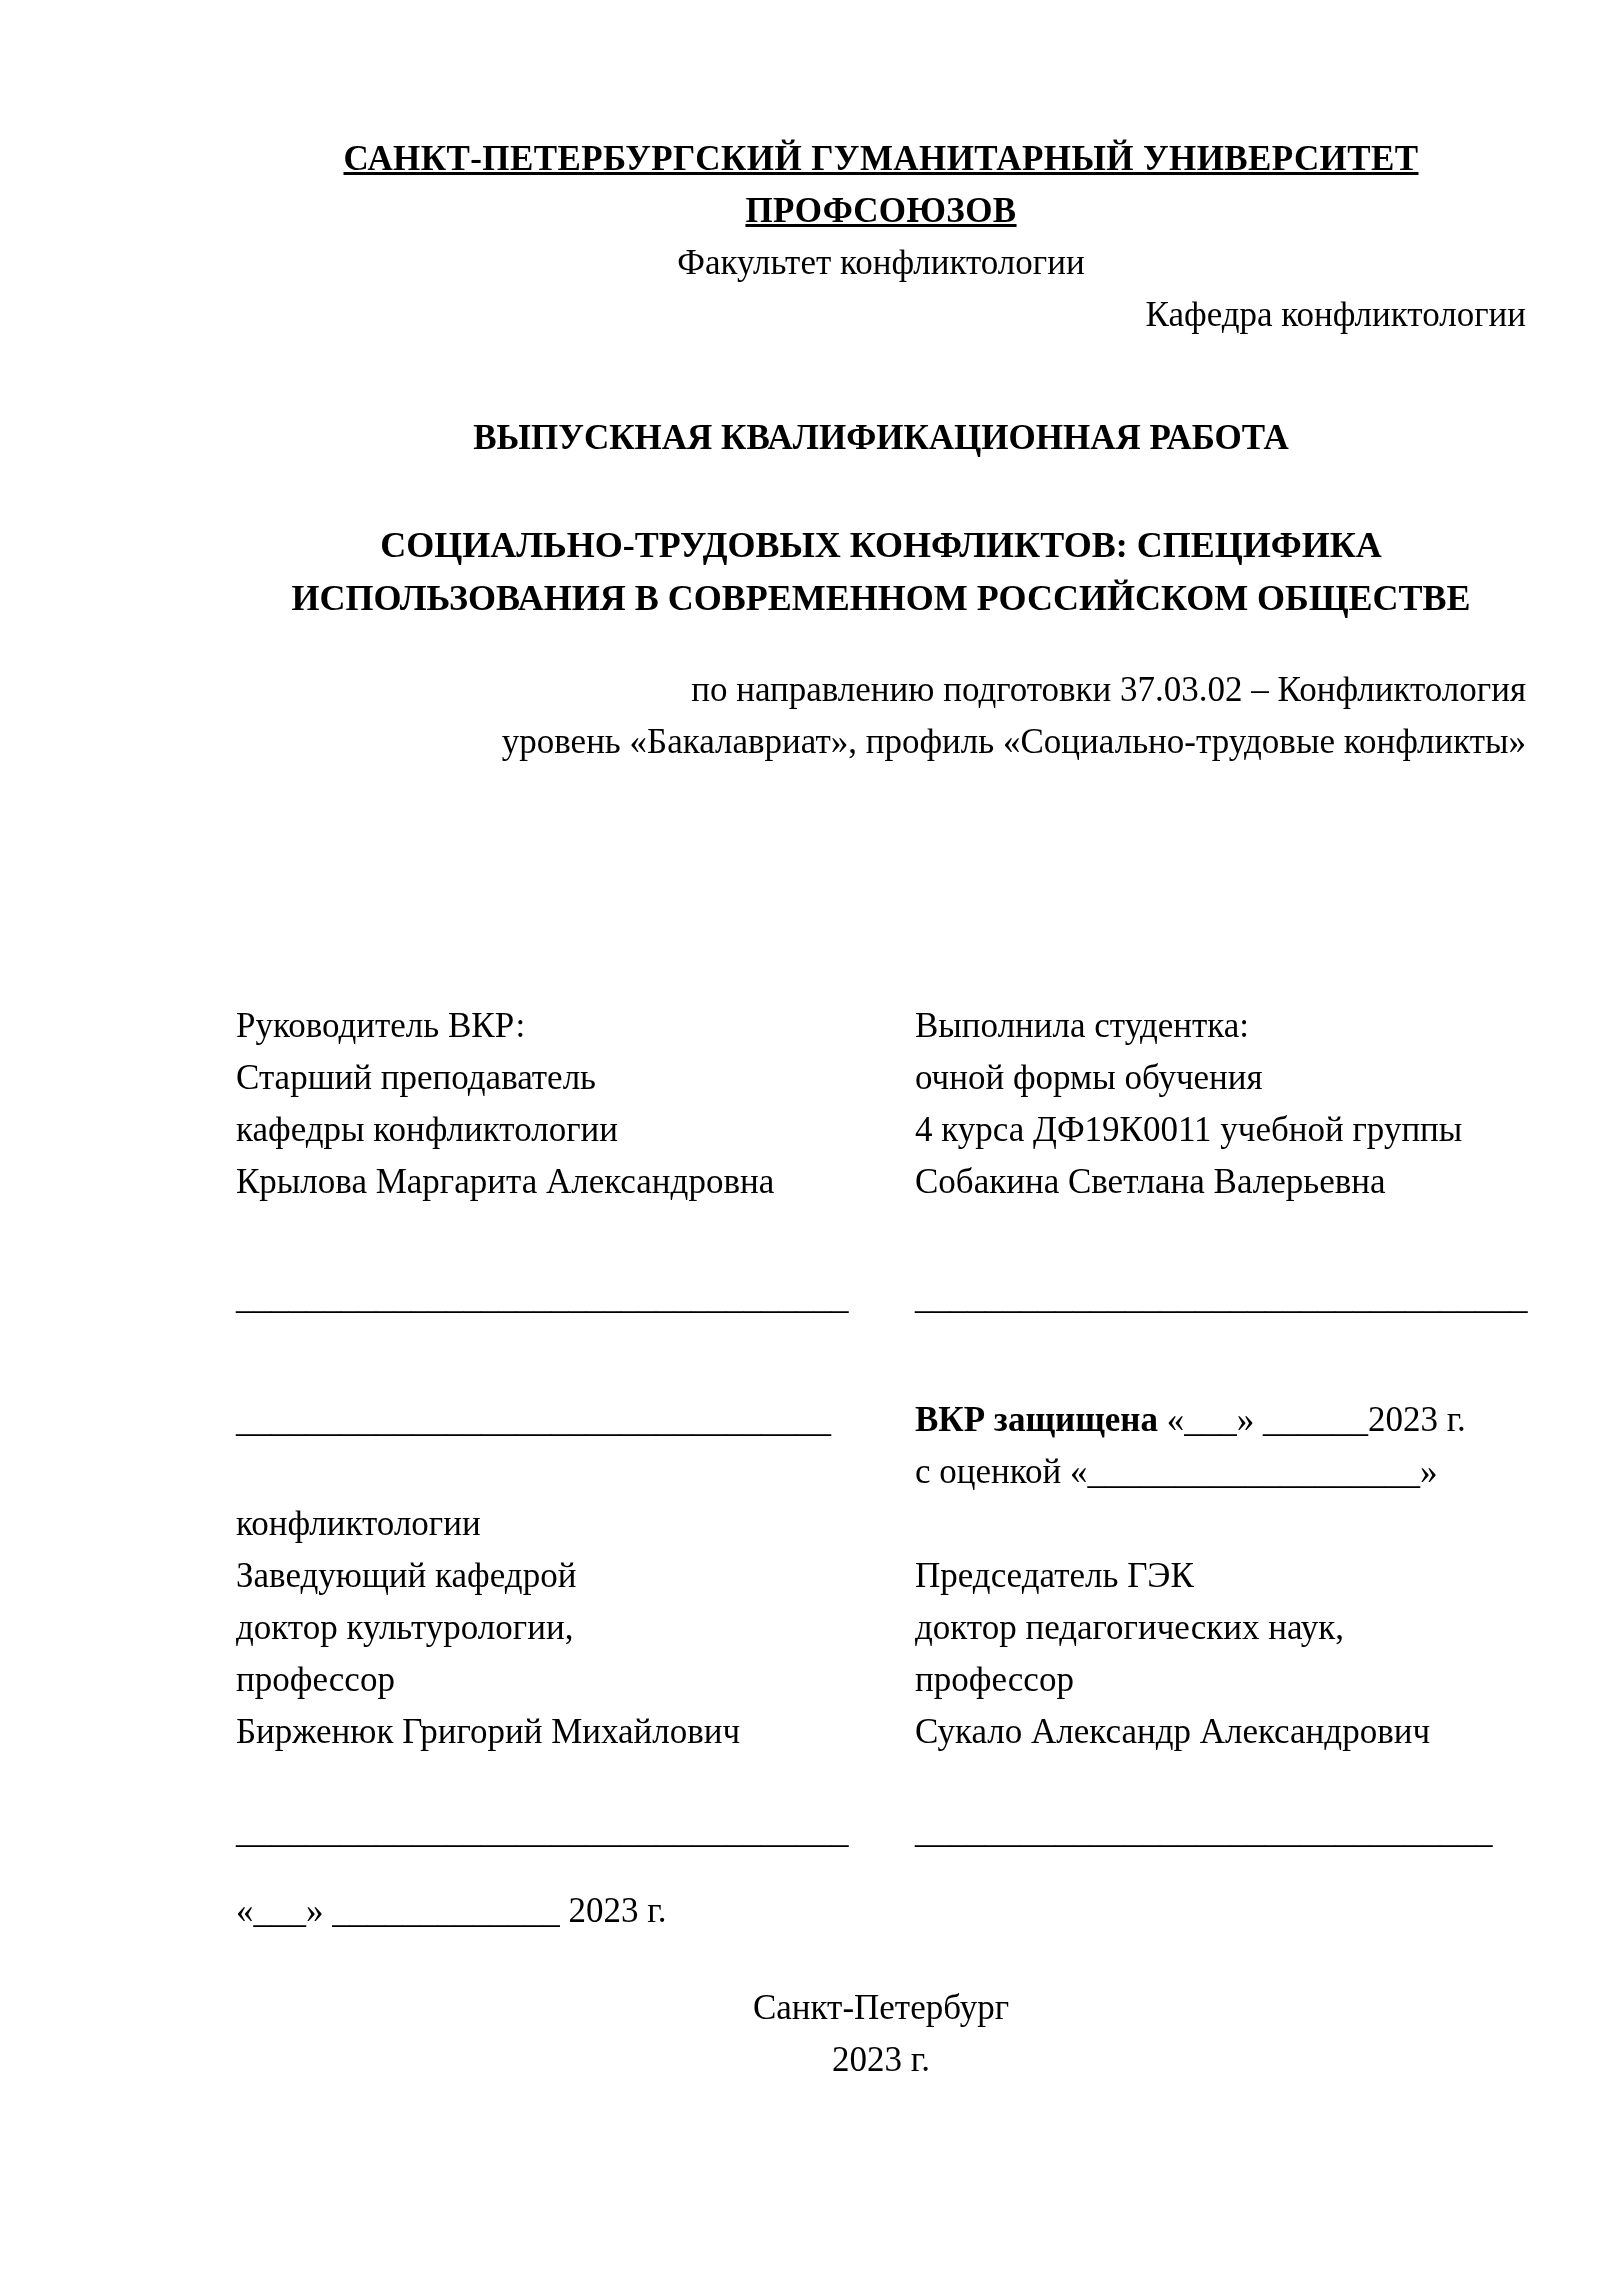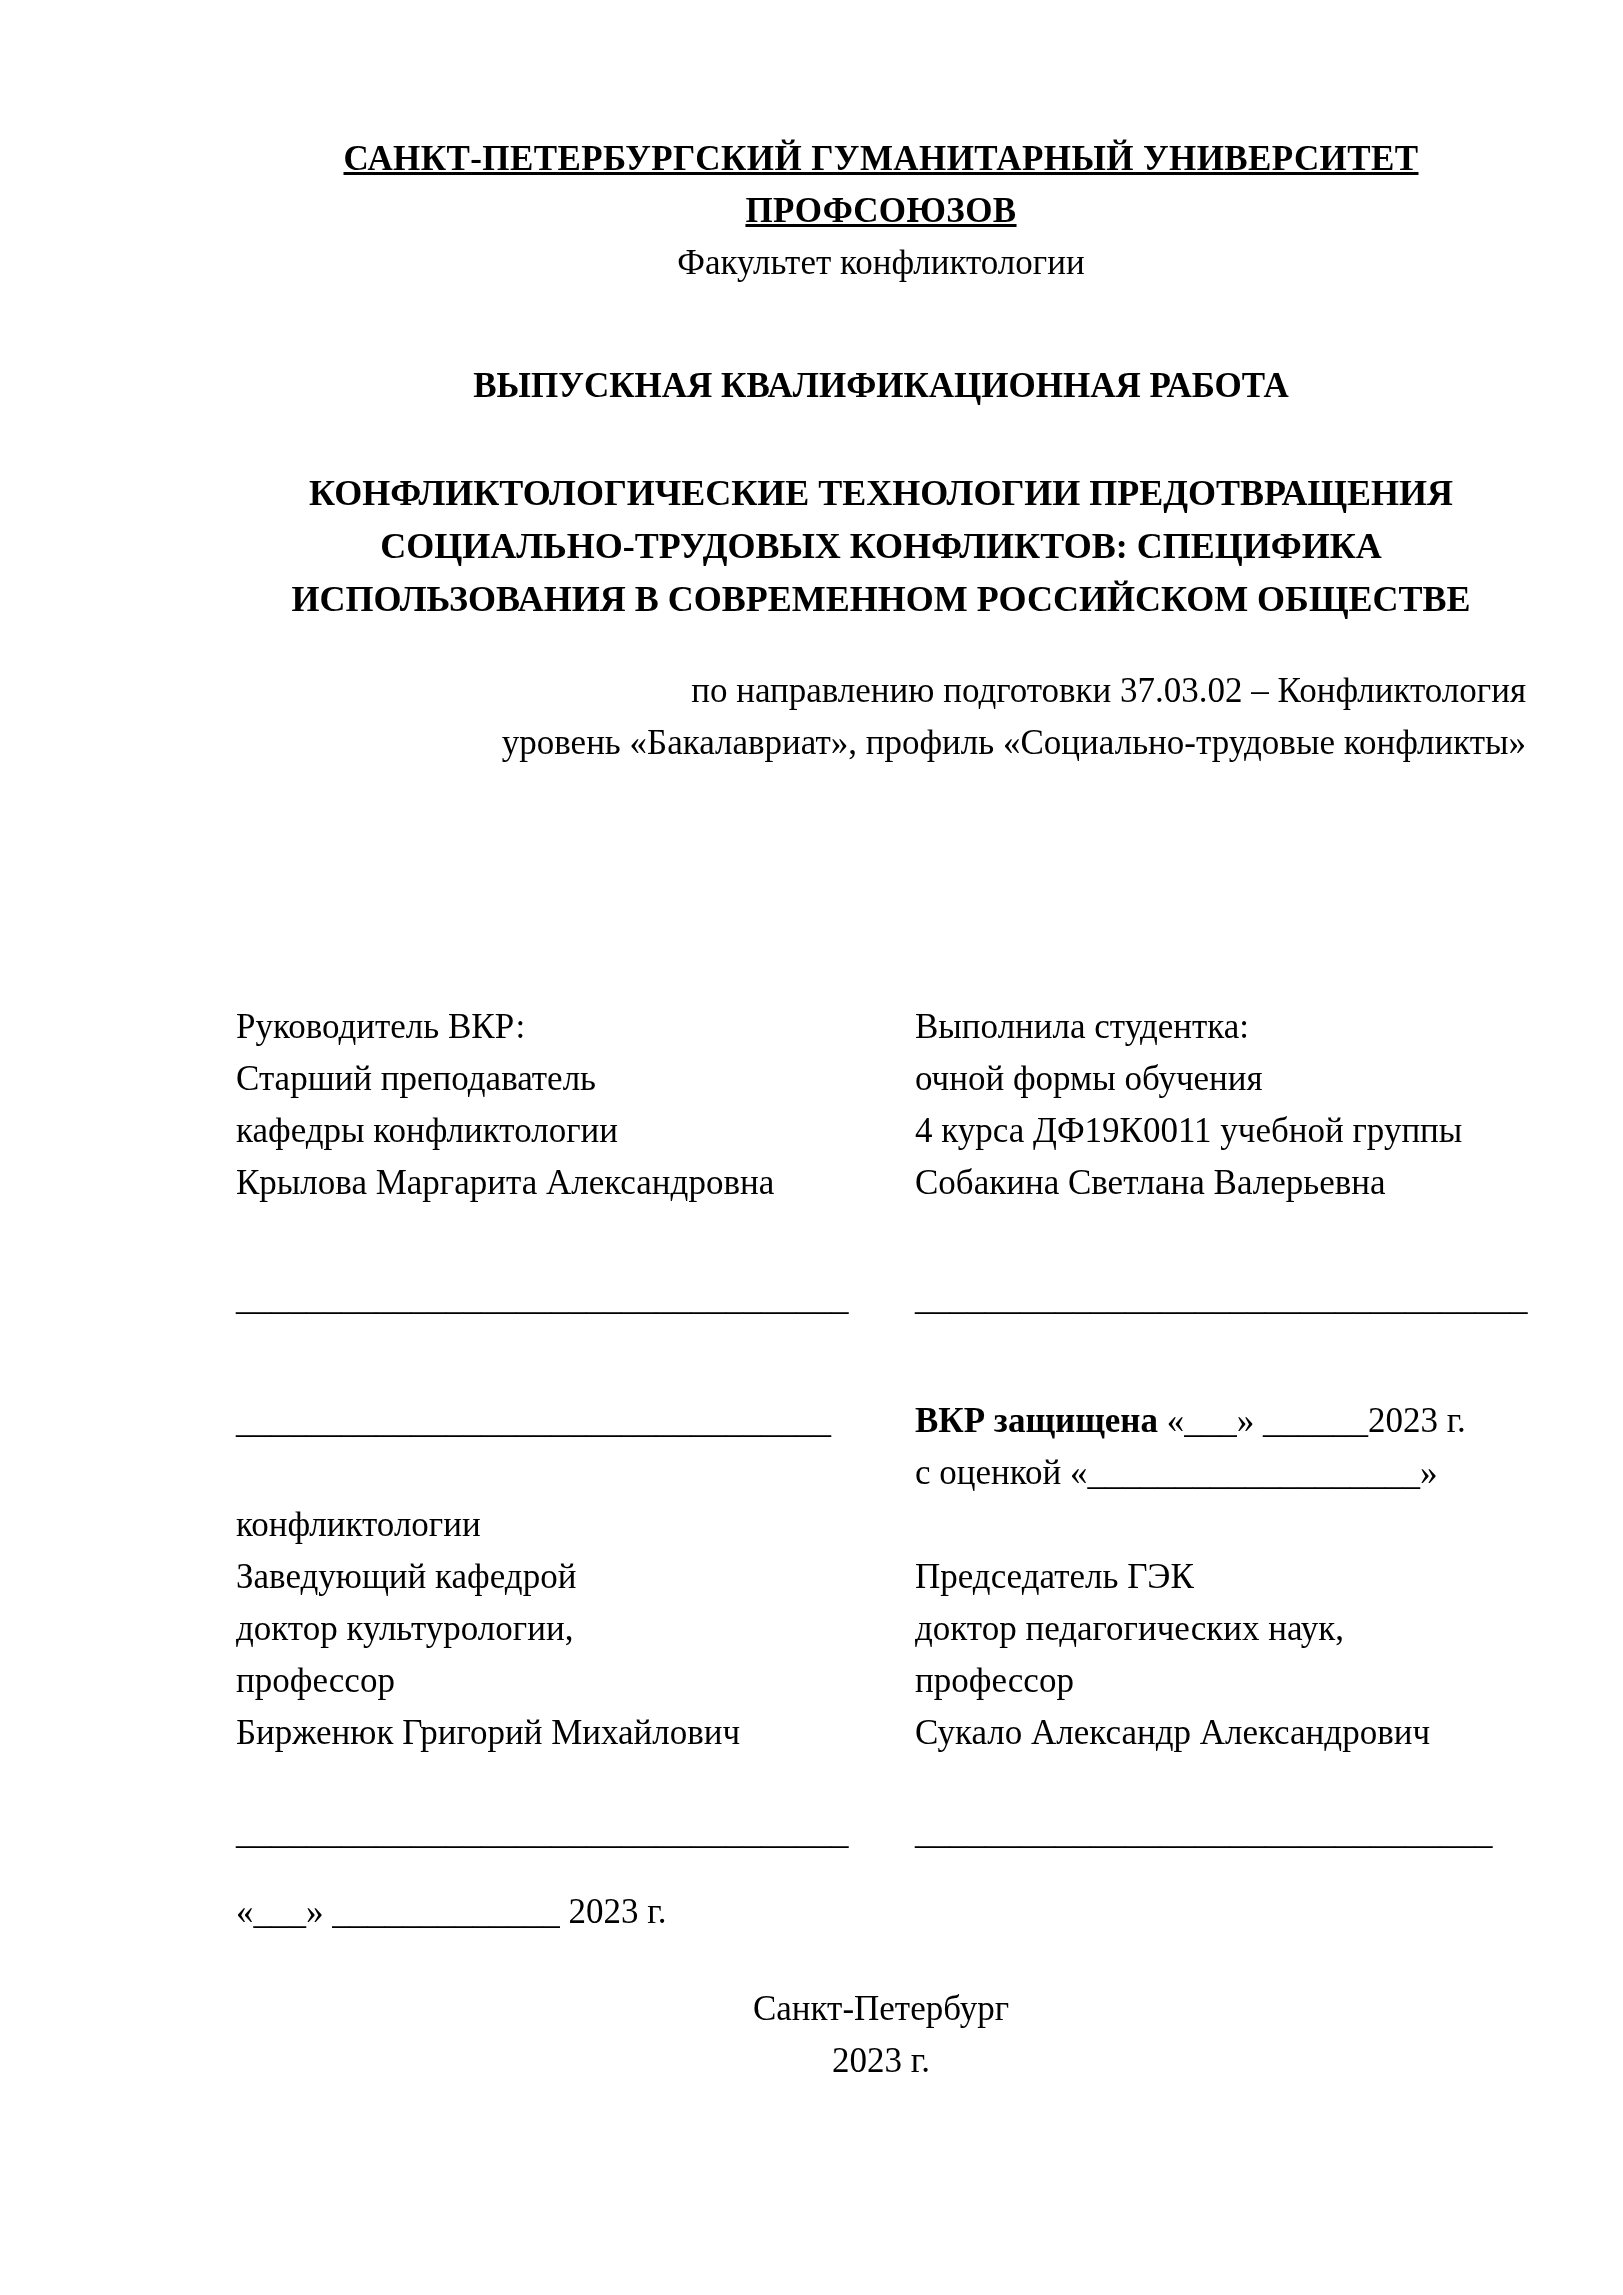--- a/index.html
+++ b/index.html
@@ -57,28 +57,28 @@
   .footer-block { margin-top: 45px; text-align: center; }
 </style>
 </head>
 <body>
 
 <div class="page">
 
   <header>
     <div class="hdr-university line">САНКТ-ПЕТЕРБУРГСКИЙ ГУМАНИТАРНЫЙ УНИВЕРСИТЕТ ПРОФСОЮЗОВ</div>
     <div class="hdr-faculty line">Факультет конфликтологии</div>
+    <div class="hdr-department line">Кафедра конфликтологии</div>
   </header>
 
   <section class="work-type">
     <div class="line">ВЫПУСКНАЯ КВАЛИФИКАЦИОННАЯ РАБОТА</div>
   </section>
 
   <section class="thesis-title">
-    <div>КОНФЛИКТОЛОГИЧЕСКИЕ ТЕХНОЛОГИИ ПРЕДОТВРАЩЕНИЯ</div>
     <div>СОЦИАЛЬНО-ТРУДОВЫХ КОНФЛИКТОВ: СПЕЦИФИКА</div>
     <div>ИСПОЛЬЗОВАНИЯ В СОВРЕМЕННОМ РОССИЙСКОМ ОБЩЕСТВЕ</div>
   </section>
 
   <section class="direction-block">
     <div class="line">по направлению подготовки 37.03.02 – Конфликтология</div>
     <div class="line">уровень «Бакалавриат», профиль «Социально-трудовые конфликты»</div>
   </section>
 
   <section class="cols names-block">

